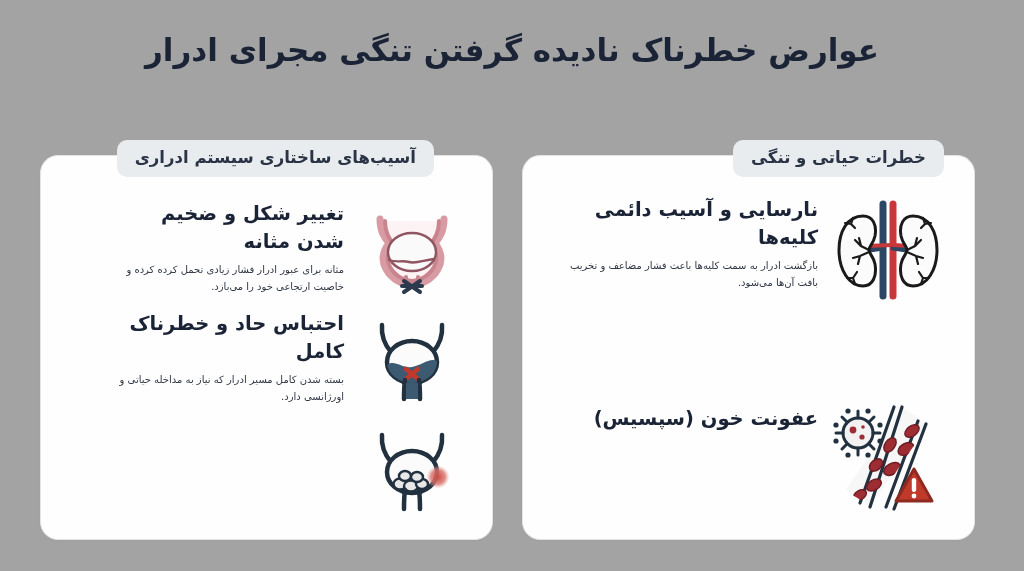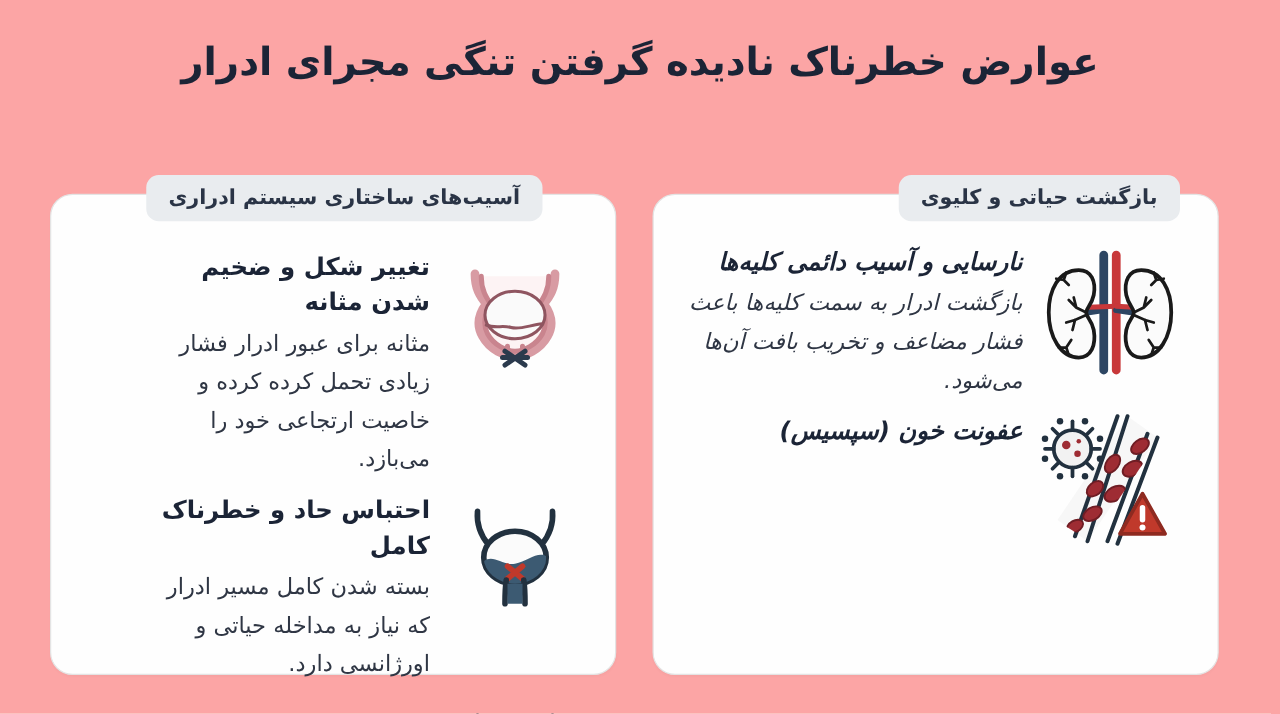--- a/index.html
+++ b/index.html
@@ -15,21 +15,21 @@
     background: #fdfdf7;
     font-family: "DejaVu Sans", "Liberation Sans", sans-serif;
     color: #1e2636;
     direction: rtl;
   }
 
   .page {
     position: relative;
     width: 1024px;
     height: 571px;
-    background: #fca5a5;
+    background: #a3a3a3;
   }
 
   
   .page-title {
     position: absolute;
     top: 28px;
     left: 0;
     right: 0;
     text-align: center;
     font-size: 31px;
@@ -116,29 +116,29 @@
 
   .item-title {
     font-size: 19.5px;
     font-weight: 700;
     color: #1b2436;
     line-height: 1.45;
     margin-bottom: 4px;
   }
 
   .item-body {
-    font-size: 18px;
+    font-size: 10px;
     font-weight: 400;
     color: #2f3644;
     line-height: 1.72;
   }
 
   
   .card-left .item-icon { width: 120px; height: 120px; }
-  .card-left .items { justify-content: flex-start; font-style: italic; }
+  .card-left .items { justify-content: space-between; }
   .card-left .item { gap: 10px; }
 
   .card-right .items { justify-content: space-between; padding: 4px 0 6px 0; margin-left: 44px; }
 </style>
 </head>
 <body>
 
 <div class="page">
 
   <h1 class="page-title">عوارض خطرناک نادیده گرفتن تنگی مجرای ادرار</h1>
@@ -238,21 +238,21 @@
 
               <path d="M43 73 C42 80 42 85 42 92 M57 73 C58 80 58 85 58 92" fill="none" stroke="#22313f" stroke-width="4.5" stroke-linecap="round"></path>
             </svg>
           </div>
         </div>
 
       </div>
     </section>
 
     <section class="card card-left">
-      <div class="card-badge">بازگشت حیاتی و کلیوی</div>
+      <div class="card-badge">خطرات حیاتی و تنگی</div>
 
       <div class="items">
 
         <div class="item">
           <div class="item-icon">
             <svg width="110" height="104" viewBox="0 0 110 104" aria-hidden="true">
 
               <path d="M60 6 L60 98" stroke="#c8383a" stroke-width="7" stroke-linecap="round" fill="none"></path>
               <path d="M50 6 L50 98" stroke="#2d4663" stroke-width="7" stroke-linecap="round" fill="none"></path>
 

